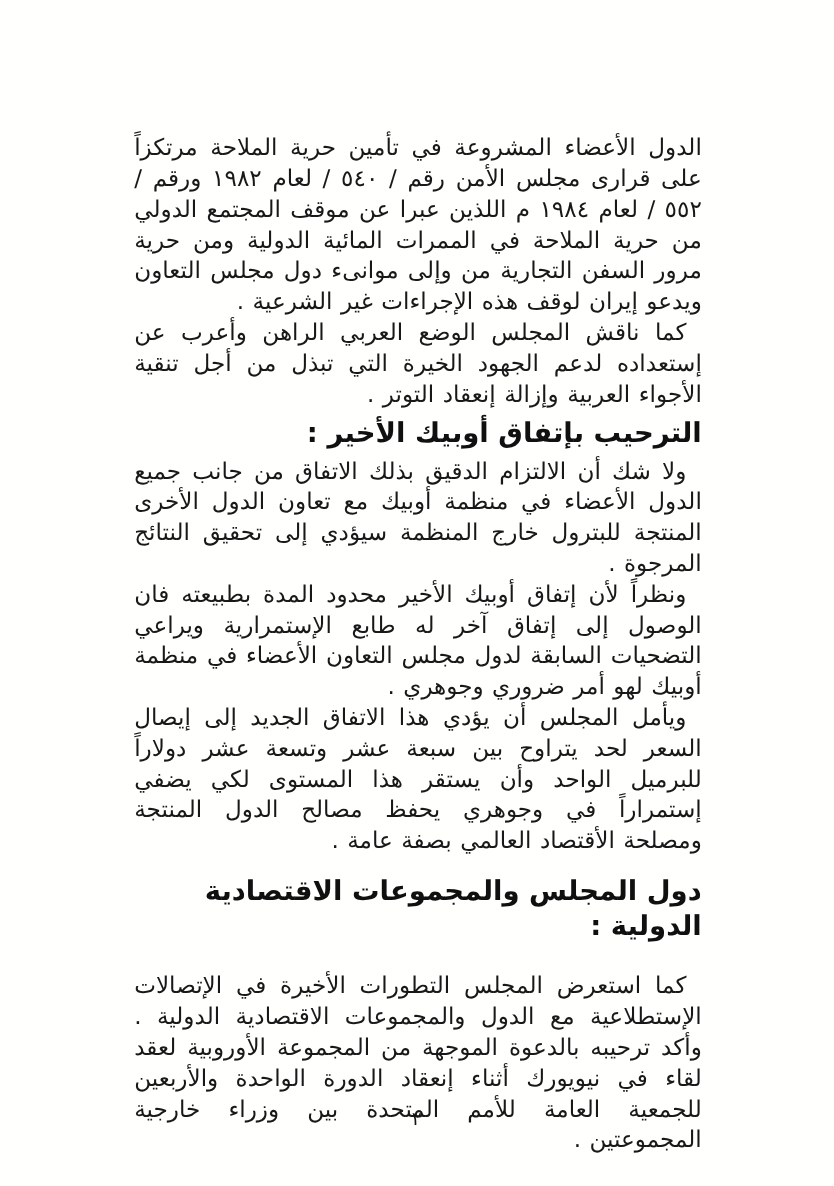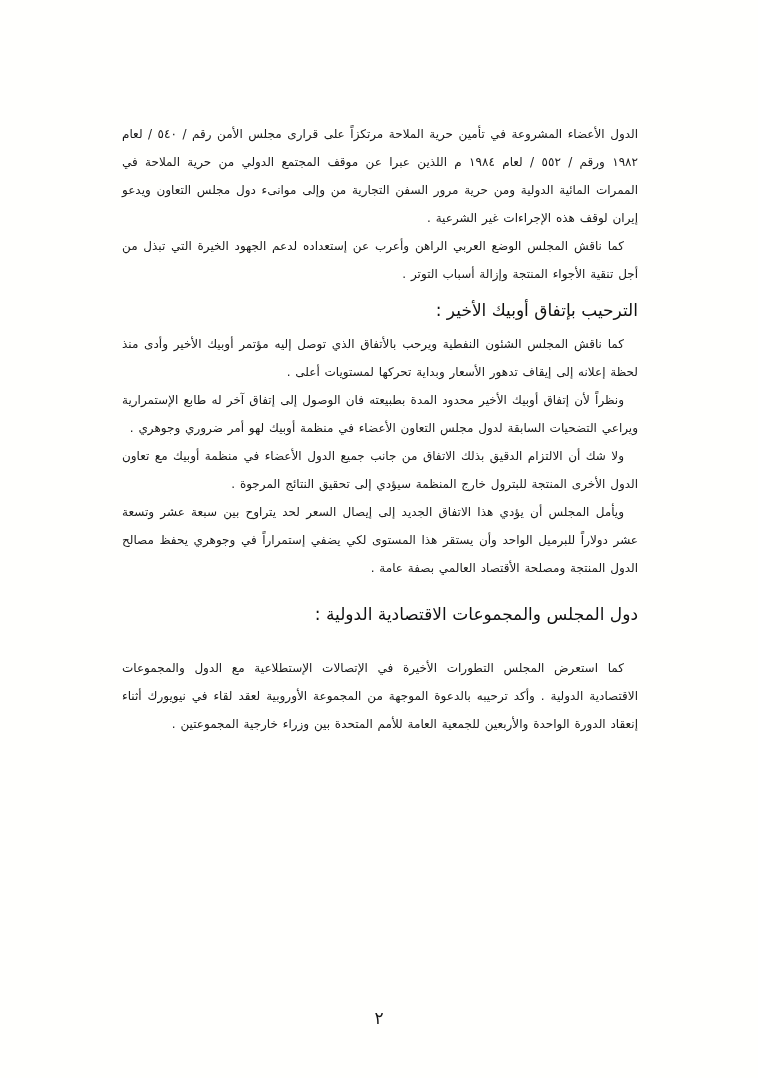--- a/index.html
+++ b/index.html
@@ -18,33 +18,33 @@
   }
   .text-block {
     position: absolute;
     top: 120px;
     right: 120px;
     width: 516px;
     direction: rtl;
   }
   .text-block p.body {
     margin: 0;
-    font-size: 12px;
+    font-size: 21px;
     line-height: 28px;
     text-align: justify;
     text-indent: 14px;
     word-spacing: 1px;
     color: #181818;
   }
   .text-block p.body.no-indent {
     text-indent: 0;
   }
   .text-block h2.heading {
-    font-size: 17px;
-    font-weight: normal;
+    font-size: 25px;
+    font-weight: bold;
     line-height: 32px;
     margin: 6px 0 4px 0;
     text-align: right;
     color: #101010;
     letter-spacing: 0;
   }
   .text-block h2.heading.second {
     margin-top: 16px;
     margin-bottom: 24px;
   }
@@ -61,30 +61,29 @@
 </style>
 </head>
 <body>
 
 <div class="page">
 
   <div class="text-block">
 
     <p class="body no-indent">الدول الأعضاء المشروعة في تأمين حرية الملاحة مرتكزاً على قرارى مجلس الأمن رقم / ٥٤٠ / لعام ١٩٨٢ ورقم / ٥٥٢ / لعام ١٩٨٤ م اللذين عبرا عن موقف المجتمع الدولي من حرية الملاحة في الممرات المائية الدولية ومن حرية مرور السفن التجارية من وإلى موانىء دول مجلس التعاون ويدعو إيران لوقف هذه الإجراءات غير الشرعية .</p>
 
-    <p class="body">كما ناقش المجلس الوضع العربي الراهن وأعرب عن إستعداده لدعم الجهود الخيرة التي تبذل من أجل تنقية الأجواء المنتجة وإزالة أسباب التوتر .</p>
+    <p class="body">كما ناقش المجلس الوضع العربي الراهن وأعرب عن إستعداده لدعم الجهود الخيرة التي تبذل من أجل تنقية الأجواء العربية وإزالة إنعقاد التوتر .</p>
 
     <h2 class="heading">الترحيب بإتفاق أوبيك الأخير :</h2>
 
-    <p class="body">كما ناقش المجلس الشئون النفطية ويرحب بالأتفاق الذي توصل إليه مؤتمر أوبيك الأخير وأدى منذ لحظة إعلانه إلى إيقاف تدهور الأسعار وبداية تحركها لمستويات أعلى .</p>
 
 
+    <p class="body">ولا شك أن الالتزام الدقيق بذلك الاتفاق من جانب جميع الدول الأعضاء في منظمة أوبيك مع تعاون الدول الأخرى المنتجة للبترول خارج المنظمة سيؤدي إلى تحقيق النتائج المرجوة .</p>
+
     <p class="body">ونظراً لأن إتفاق أوبيك الأخير محدود المدة بطبيعته فان الوصول إلى إتفاق آخر له طابع الإستمرارية ويراعي التضحيات السابقة لدول مجلس التعاون الأعضاء في منظمة أوبيك لهو أمر ضروري وجوهري .</p>
-
-    <p class="body">ولا شك أن الالتزام الدقيق بذلك الاتفاق من جانب جميع الدول الأعضاء في منظمة أوبيك مع تعاون الدول الأخرى المنتجة للبترول خارج المنظمة سيؤدي إلى تحقيق النتائج المرجوة .</p>
 
     <p class="body">ويأمل المجلس أن يؤدي هذا الاتفاق الجديد إلى إيصال السعر لحد يتراوح بين سبعة عشر وتسعة عشر دولاراً للبرميل الواحد وأن يستقر هذا المستوى لكي يضفي إستمراراً في وجوهري يحفظ مصالح الدول المنتجة ومصلحة الأقتصاد العالمي بصفة عامة .</p>
 
     <h2 class="heading second">دول المجلس والمجموعات الاقتصادية الدولية :</h2>
 
     <p class="body">كما استعرض المجلس التطورات الأخيرة في الإتصالات الإستطلاعية مع الدول والمجموعات الاقتصادية الدولية . وأكد ترحيبه بالدعوة الموجهة من المجموعة الأوروبية لعقد لقاء في نيويورك أثناء إنعقاد الدورة الواحدة والأربعين للجمعية العامة للأمم المتحدة بين وزراء خارجية المجموعتين .</p>
 
   </div>
 
   <div class="page-number">٢</div>

